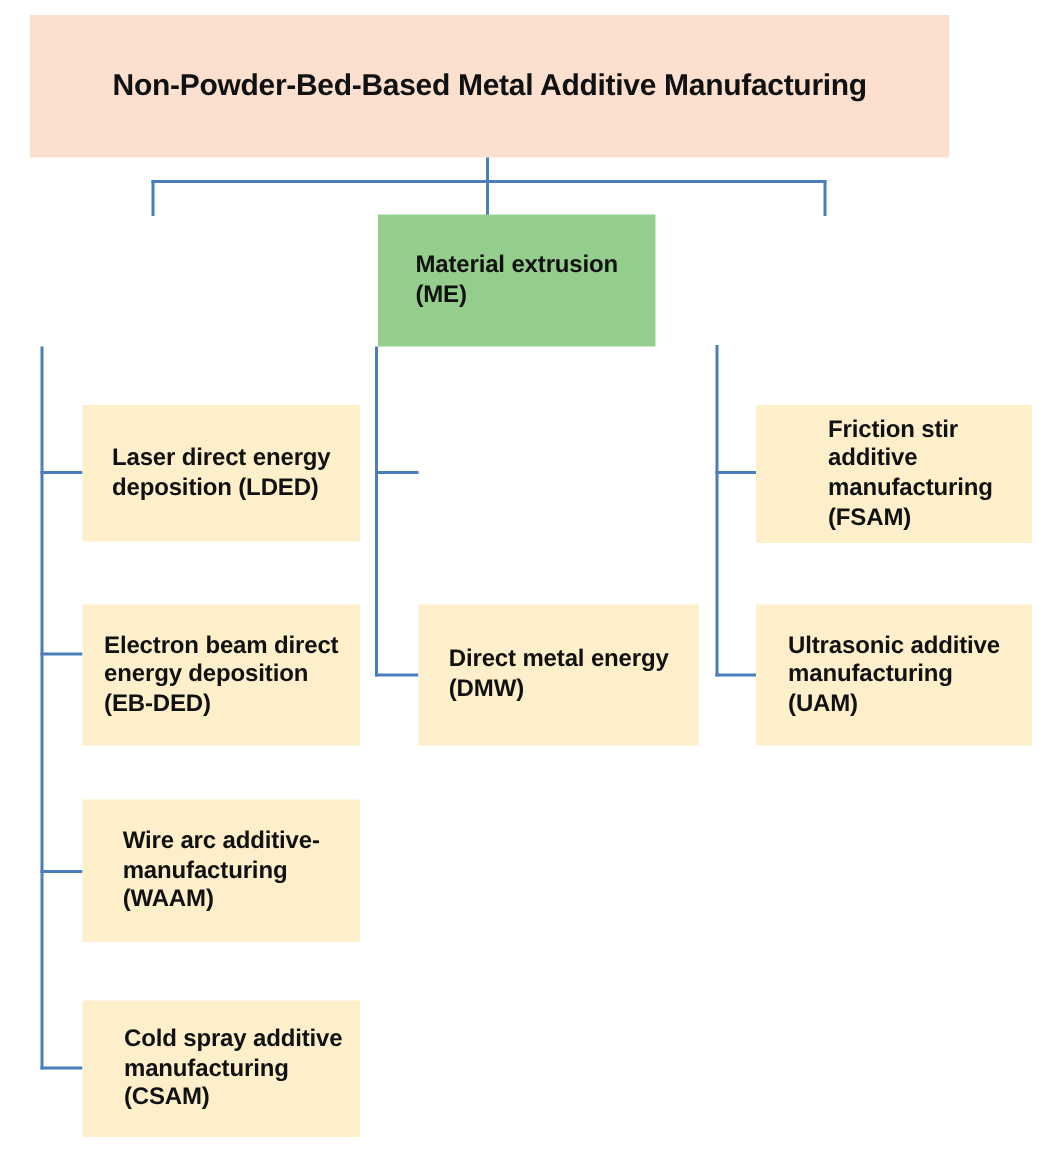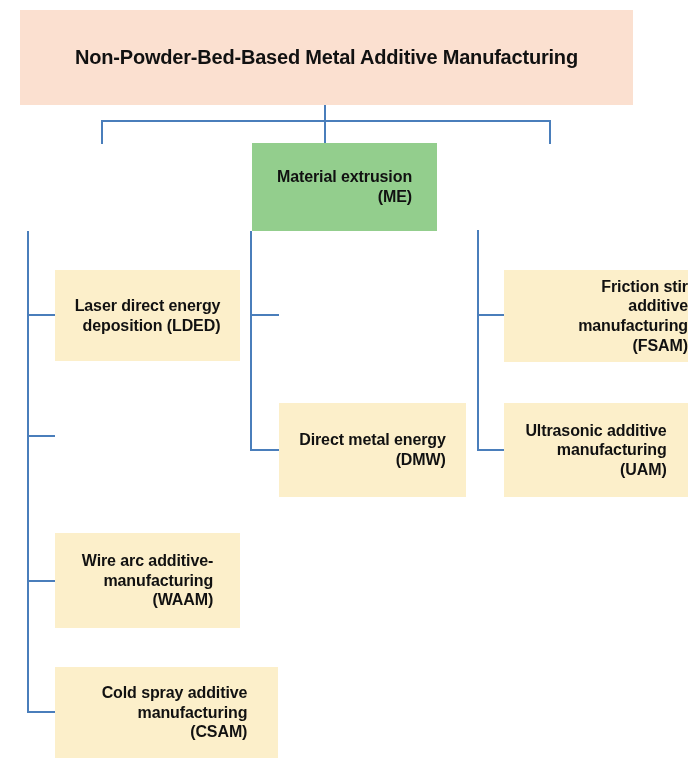--- a/index.html
+++ b/index.html
@@ -21,21 +21,21 @@
     overflow: hidden;
   }
 
   
   .node {
     position: absolute;
     box-sizing: border-box;
     display: flex;
     align-items: center;
     justify-content: center;
-    text-align: right;
+    text-align: left;
     color: #111111;
     line-height: 1.22;
     white-space: pre-line;
     letter-spacing: -0.1px;
   }
 
   
   .node.root {
     background: #fbe0d0;
     font-size: 20px;
@@ -95,28 +95,33 @@
   <div class="conn h" style="left:27px; top:314px; width:28px;"></div>
   <div class="conn h" style="left:27px; top:435px; width:28px;"></div>
   <div class="conn h" style="left:27px; top:580px; width:28px;"></div>
   <div class="conn h" style="left:27px; top:711px; width:28px;"></div>
 
   <div class="node leaf" style="left:55px; top:270px; width:185px; height:91px;">
     <span>Laser direct energy
 deposition (LDED)</span>
   </div>
 
+  <div class="node leaf" style="left:55px; top:403px; width:185px; height:94px;">
+    <span>Electron beam direct
+energy deposition
+(EB-DED)</span>
+  </div>
 
   <div class="node leaf" style="left:55px; top:533px; width:185px; height:95px;">
     <span>Wire arc additive-
 manufacturing
 (WAAM)</span>
   </div>
 
-  <div class="node leaf" style="left:55px; top:667px; width:223px; height:91px;padding-left:16px;">
+  <div class="node leaf" style="left:55px; top:667px; width:185px; height:91px;padding-left:16px;">
     <span>Cold spray additive
 manufacturing
 (CSAM)</span>
   </div>
 
   <div class="conn v" style="left:250px; top:231px; height:220px;"></div>
   <div class="conn h" style="left:250px; top:314px; width:29px;"></div>
   <div class="conn h" style="left:250px; top:449px; width:29px;"></div>
 
 

